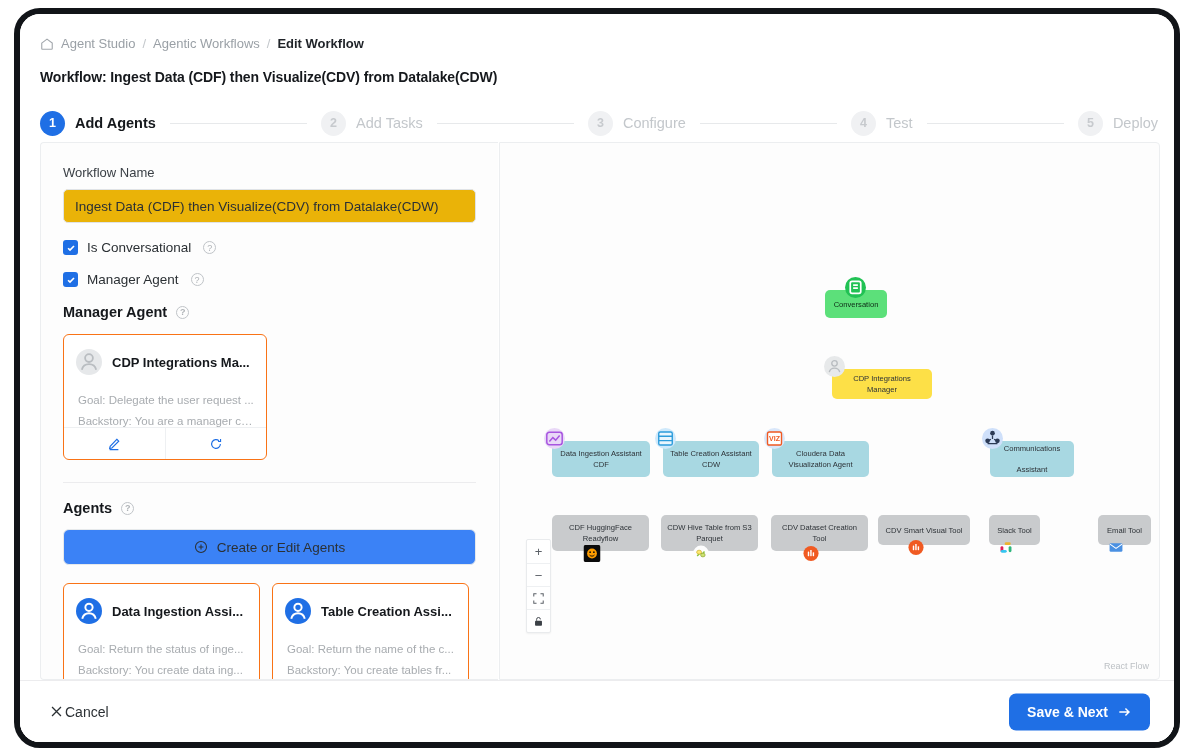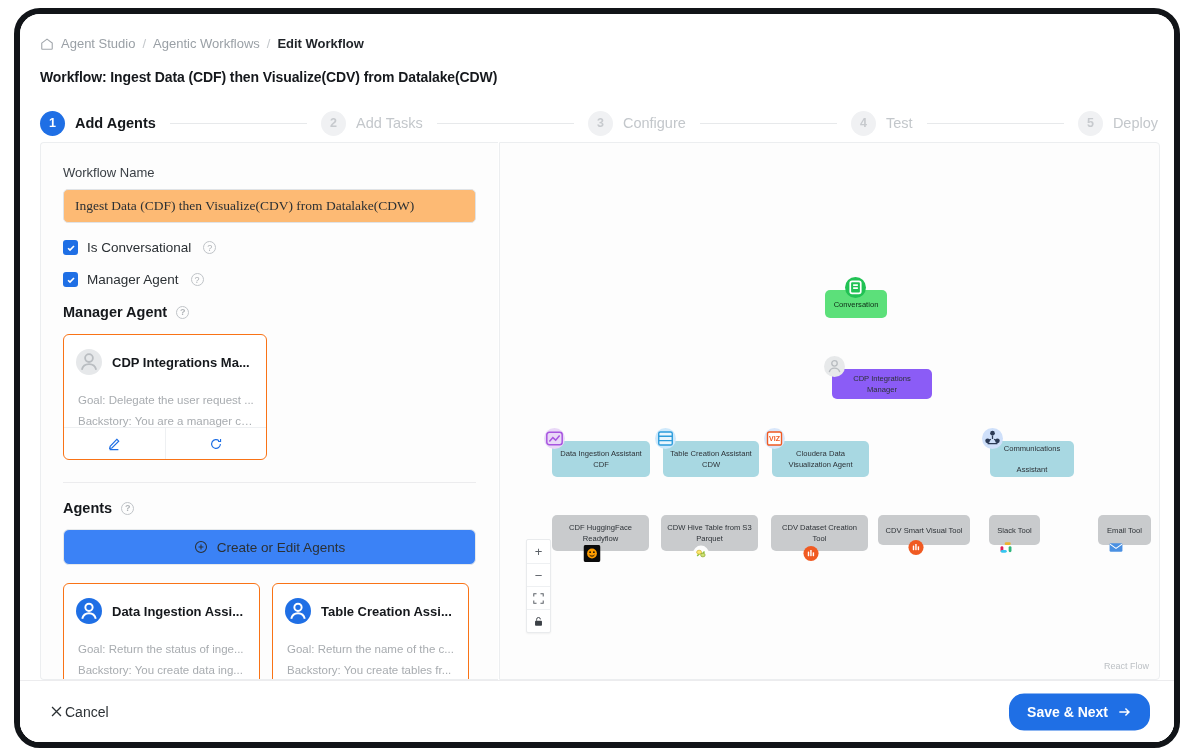--- a/index.html
+++ b/index.html
@@ -81,22 +81,22 @@
     border: 1px solid #eceef0;
     border-radius: 0 4px 4px 0;
     overflow: hidden;
   }
 
   
   .field-label { font-size: 13px; color: #3b4046; margin-bottom: 9px; }
   #wf-name-input {
     width: 100%; height: 34px;
     border: 1px solid #e0e3e6; border-radius: 5px;
-    background: #fdba74; color: #2b3034;
-    font-size: 13.5px; font-family: Liberation Serif, serif;
+    background: #eab308; color: #2b3034;
+    font-size: 13.5px; font-family: Liberation Sans, sans-serif;
     padding: 0 11px;
   }
   .check-row { display: flex; align-items: center; gap: 9px; margin-top: 17px; }
   .cbox {
     width: 15px; height: 15px; border-radius: 3px;
     background: #1f6fe5; display: flex; align-items: center; justify-content: center;
     flex: 0 0 auto;
   }
   .cbox svg { width: 10px; height: 10px; }
   .check-label { font-size: 13.5px; color: #2b3034; }
@@ -165,21 +165,21 @@
   .node {
     position: absolute;
     border-radius: 5px;
     display: flex; flex-direction: column;
     align-items: center; justify-content: center;
     text-align: center;
     font-size: 7.6px; line-height: 1.45; color: #2d3237;
     padding: 2px;
   }
   .node.green { background: #5ce07a; color: #0e2a16; }
-  .node.white { background: #8b5cf6; }
+  .node.white { background: #fde047; }
   .node.teal { background: #a8d8e2; }
   .node.grey { background: #c9cbcd; }
   .node-badge {
     position: absolute; width: 21px; height: 21px; border-radius: 50%;
     display: flex; align-items: center; justify-content: center;
     font-size: 8px; overflow: hidden;
   }
   .tool-badge {
     position: absolute; width: 17px; height: 17px; border-radius: 4px;
     display: flex; align-items: center; justify-content: center;
@@ -211,21 +211,21 @@
   }
   #cancel-btn {
     position: absolute; left: 30px; top: 50%; transform: translateY(-50%);
     display: flex; align-items: center; gap: 2px;
     background: none; border: none; cursor: pointer;
     font-size: 14px; color: #2b3034; font-family: "Liberation Sans", sans-serif;
   }
   #save-next-btn {
     position: absolute; right: 24px; top: 50%; transform: translateY(-50%);
     height: 37px; padding: 0 18px;
-    background: #1f6fe5; color: #fff; border: none; border-radius: 15px;
+    background: #1f6fe5; color: #fff; border: none; border-radius: 7px;
     display: flex; align-items: center; gap: 9px; cursor: pointer;
     font-size: 14px; font-weight: 600; font-family: "Liberation Sans", sans-serif;
   }
 </style>
 </head>
 <body>
 
 <div id="frame">
 <div id="page">
 

